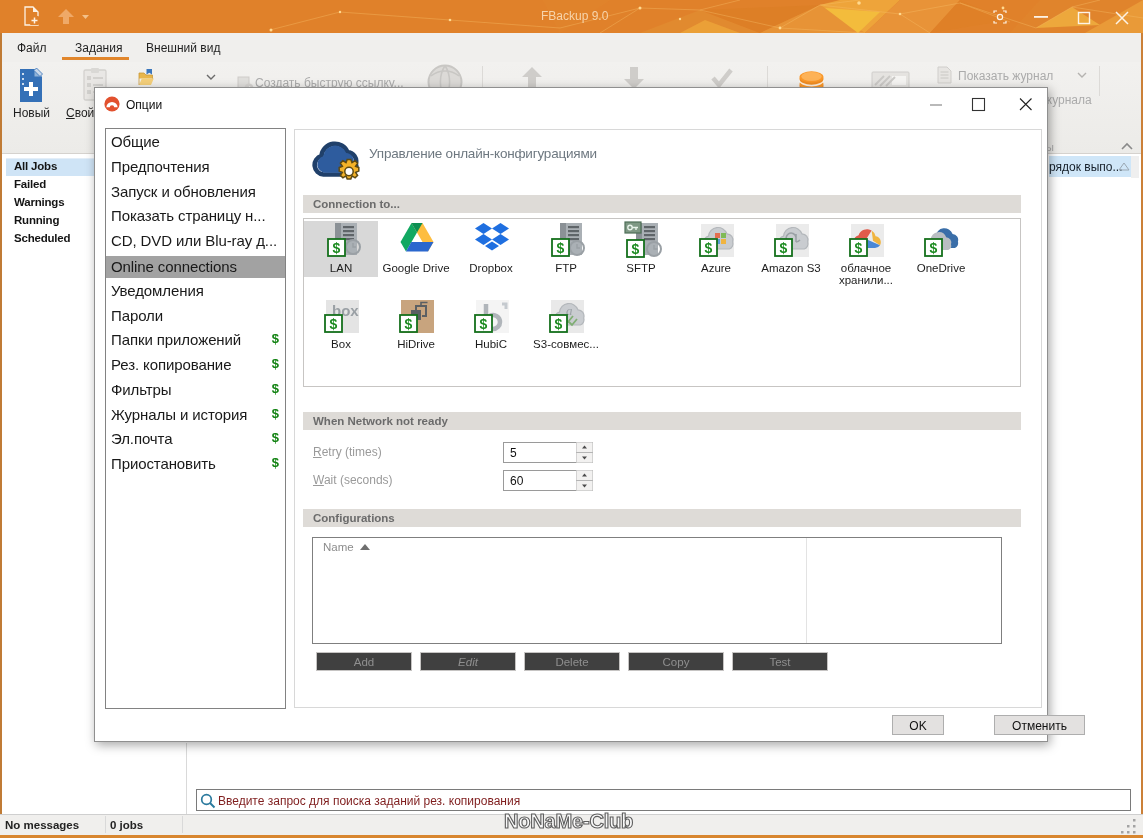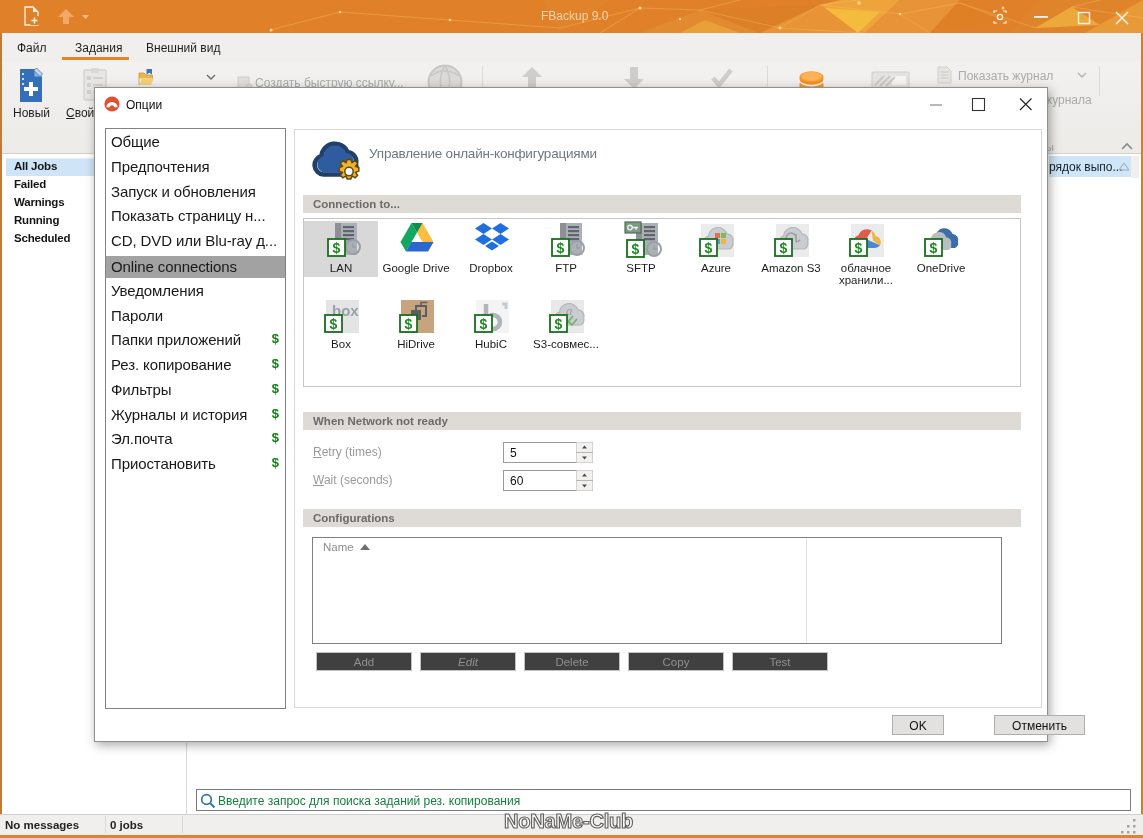--- a/index.html
+++ b/index.html
@@ -23,21 +23,21 @@
 #borderR { left:1141px; top:33px; width:2px; height:805px; background:#cb8038; }
 #borderB { left:0; top:835px; width:1143px; height:3px; background:#d8862f; }
 .job { left:14px; font-size:11.5px; font-weight:bold; color:#141414; letter-spacing:-0.2px; }
 #alljobs-bg { left:6px; top:158px; width:88px; height:18px; background:#cfe4f6; border-top:1px solid #e4eef8; }
 #divider186 { left:186px; top:743px; width:1px; height:71px; background:#d9d9d9; }
 
 #bluehdr { left:1049px; top:156px; width:82px; height:21px; background:#cfe6f8; }
 #grayblk { left:1131px; top:156px; width:8px; height:22px; background:#efefef; }
 
 #search { left:196px; top:789px; width:935px; height:22px; background:#fff; border:1px solid #7a7a7a; }
-#searchtext { left:218px; top:794px; font-size:12px; color:#15803d;text-align:right; }
+#searchtext { left:218px; top:794px; font-size:12px; color:#7f1d1d;text-align:right; }
 
 #statusbar { left:0; top:814px; width:1143px; height:21px; background:#f0efed; border-top:1px solid #cfcfcf; }
 .sdiv { top:816px; width:1px; height:17px; background:#d9d9d9; }
 .stext { top:819px; font-size:11.5px; color:#232323;font-weight:bold; }
 
 #dialog { left:94px; top:87px; width:954px; height:655px; background:#fff; border:1px solid #8f8f8f; box-shadow:2px 3px 10px rgba(0,0,0,0.35); }
 
 #dlg-title { left:31px; top:10px; font-size:12px; color:#0d0d0d; }
 #navbox { left:9.5px; top:40px; width:181px; height:581px; border:1px solid #828282; background:#fff; }
 .nav { left:16px; font-size:15px; color:#191919; white-space:nowrap; letter-spacing:-0.1px; }

